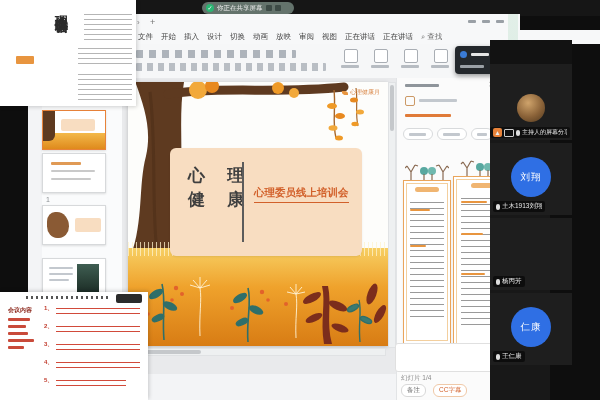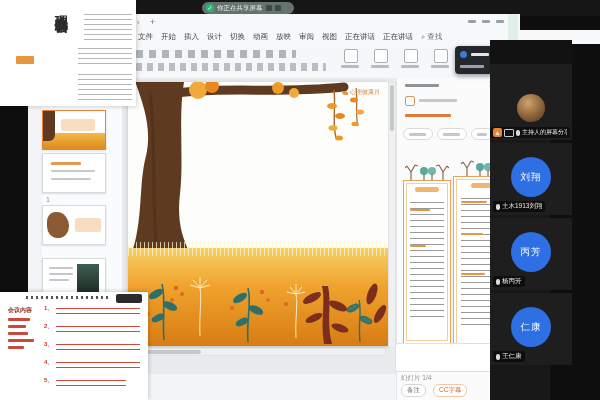--- a/index.html
+++ b/index.html
@@ -227,20 +227,25 @@
           <path d="M168,90 C167,70 170,58 168,46 M168,46 l-6,-7 M168,46 l6,-7 M168,46 l0,-10 M168,46 l-9,-2 M168,46 l9,-2"></path>
         </g>
         <g stroke="#2f6f6a" stroke-width="1.4" fill="#3a7a72">
           <path d="M232,94 C230,76 234,64 231,52" fill="none"></path>
             <ellipse cx="225" cy="60" rx="6" ry="2.6" transform="rotate(-28 225 60)"></ellipse>
           <ellipse cx="238" cy="72" rx="6" ry="2.6" transform="rotate(24 238 72)"></ellipse>
         </g>
       </svg>
       <div class="wheat-fuzz" style="left:0;top:160px;width:260px;height:14px;"></div>
 
+      <div class="peach-card">
+        <div class="slide-title"><span>心 理</span><br><span>健 康</span></div>
+        <div class="slide-divider"></div>
+        <div class="slide-subtitle">心理委员线上培训会</div>
+      </div>
       <div class="corner-txt">
         <span class="leafdot"></span>
         <span>心理健康月</span>
       </div>
     </div>
 
     <div class="vscroll">
         <div class="vthumb"></div>
       </div>
     <div class="hscroll">
@@ -368,21 +373,20 @@
     </div>
 
     <div class="tile" style="top:103px;height:72px;">
       <div class="blue-av">刘翔</div>
       <div class="name-chip">
         <span class="mic"></span>
         <span>土木1913刘翔</span>
       </div>
     </div>
     <div class="tile" style="top:178px;height:72px;">
-      <div class="blue-av">丙芳</div>
       <div class="name-chip">
         <span class="mic"></span>
         <span>杨丙芳</span>
       </div>
     </div>
     <div class="tile" style="top:253px;height:72px;text-align:center;">
       <div class="blue-av">仁康</div>
       <div class="name-chip">
         <span class="mic"></span>
         <span>王仁康</span>

